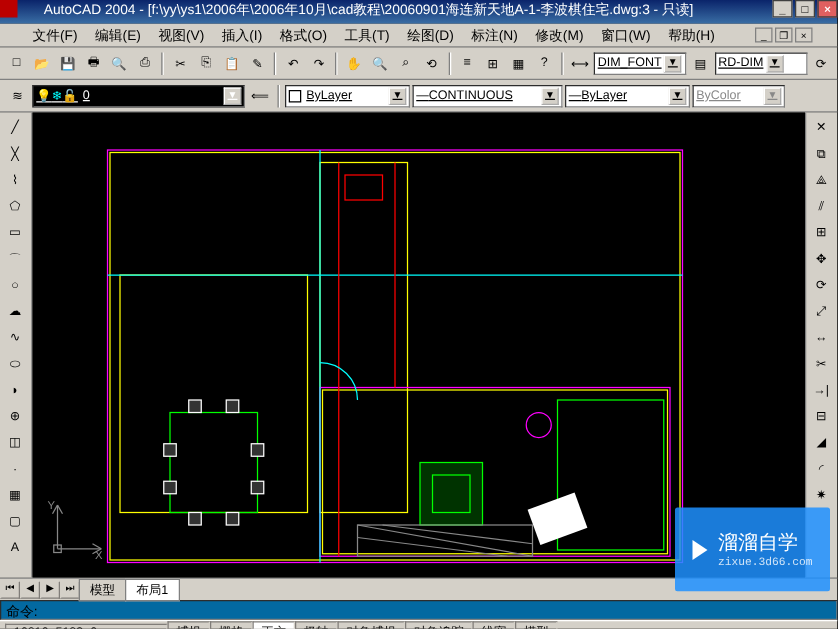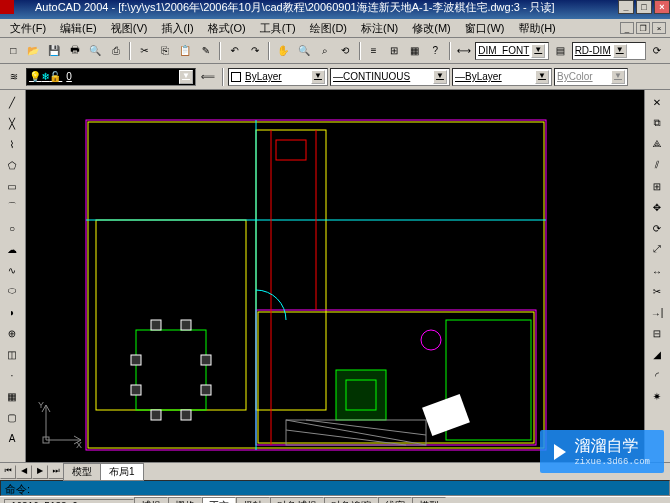--- a/index.html
+++ b/index.html
@@ -1,21 +1,21 @@
 <!DOCTYPE html>
 <html><head>
 <meta charset="utf-8">
 <style>
 * { box-sizing: border-box; margin: 0; padding: 0; }
 body { font-family: "SimSun", "Microsoft YaHei", sans-serif; font-size: 11px; width: 670px; height: 503px; overflow: hidden; background: #000; position: relative; }
 .titlebar { background: linear-gradient(#0a246a,#3a6ea5); height: 19px; color: #fff; display: flex; align-items: flex-start; padding: 0 0; gap: 17px; }
 .titlebar .icon { width: 14px; height: 14px; background: #b00; margin-right: 4px; }
 .window-btns { margin-left: auto; display: flex; gap: 2px; }
 .window-btns div { width: 16px; height: 14px; background: #d4d0c8; border: 1px solid #404040; display:flex; align-items:center; justify-content:center; font-size:9px; font-weight:bold; color:#000; }
-.menubar { background: #d4d0c8; height: 19px; display: flex; align-items: center; padding: 0 4px; gap: 2px; border-bottom: 1px solid #808080; }
+.menubar { background: #d4d0c8; height: 19px; display: flex; align-items: center; padding: 0 20px; gap: 2px; border-bottom: 1px solid #808080; }
 .menubar span { padding: 2px 6px; color: #000; }
 .mdi-btns { margin-left: auto; display: flex; gap: 2px; }
 .mdi-btns div { width: 14px; height: 12px; background: #d4d0c8; border: 1px solid #808080; font-size:8px; display:flex;align-items:center;justify-content:center; }
 .toolbar { background: #d4d0c8; height: 26px; display: flex; align-items: center; padding: 2px 4px; gap: 2px; border-bottom: 1px solid #808080; }
 .tbtn { width: 20px; height: 20px; border: 1px solid #d4d0c8; display:flex; align-items:center; justify-content:center; font-size:10px; }
 .sep { width: 2px; height: 18px; border-left: 1px solid #808080; border-right: 1px solid #fff; margin: 0 2px; }
 .combo { height: 18px; background: #fff; border: 1px inset #808080; display: flex; align-items: center; padding: 0 2px; font-size: 10px; text-decoration: underline; }
 .combo.dark { background: #000; color: #fff; }
 .dd { width: 14px; height: 14px; background: #d4d0c8; border: 1px outset #fff; margin-left: 2px; font-size:8px; text-align:center; }
 .workarea { position: relative; height: 372px; display: flex; }
@@ -25,21 +25,21 @@
 svg.drawing { position: absolute; top: 0; left: 0; }
 .ucs { position: absolute; left: 10px; bottom: 10px; color: #888; }
 .tabs { background: #d4d0c8; height: 18px; display: flex; align-items: center; border-top: 1px solid #808080; }
 .tab { background: #fff; border: 1px solid #808080; padding: 1px 8px; font-size: 10px; margin-left: -1px; }
 .tab.active { background: #d4d0c8; }
 .nav-btns { display: flex; }
 .nav-btns div { width: 16px; height: 14px; border: 1px outset #d4d0c8; font-size:8px; text-align:center; }
 .cmdline { background: #0369a1; height: 16px; border: 1px inset #808080; padding: 1px 4px; font-size: 11px; color: #000; }
 .statusbar { background: #d4d0c8; height: 19px; display: flex; align-items: center; padding: 0 4px; gap: 0; border-top: 1px solid #fff; }
 .status-cell { border: 1px inset #d4d0c8; padding: 1px 6px; font-size: 10px; }
-.watermark { position: absolute; right: 6px; bottom: 30px; background: rgba(30,144,255,0.85); color: #fff; padding: 6px 14px; border-radius: 2px; font-size: 16px; display:flex; align-items:center; gap:8px; }
+.watermark { position: absolute; right: 6px; bottom: 30px; background: rgba(30,144,255,0.85); color: #fff; padding: 18px 14px; border-radius: 2px; font-size: 16px; display:flex; align-items:center; gap:8px; }
 .watermark .play { width:0; height:0; border-left:12px solid #fff; border-top:8px solid transparent; border-bottom:8px solid transparent; }
 .watermark .sub { font-size: 9px; opacity:0.8; display:block;font-family:Liberation Mono, monospace; }
 </style>
 </head>
 <body>
 
 <div class="titlebar">
   <div class="icon"></div>
   <span>AutoCAD 2004 - [f:\yy\ys1\2006年\2006年10月\cad教程\20060901海连新天地A-1-李波棋住宅.dwg:3 - 只读]</span>
   <div class="window-btns">

